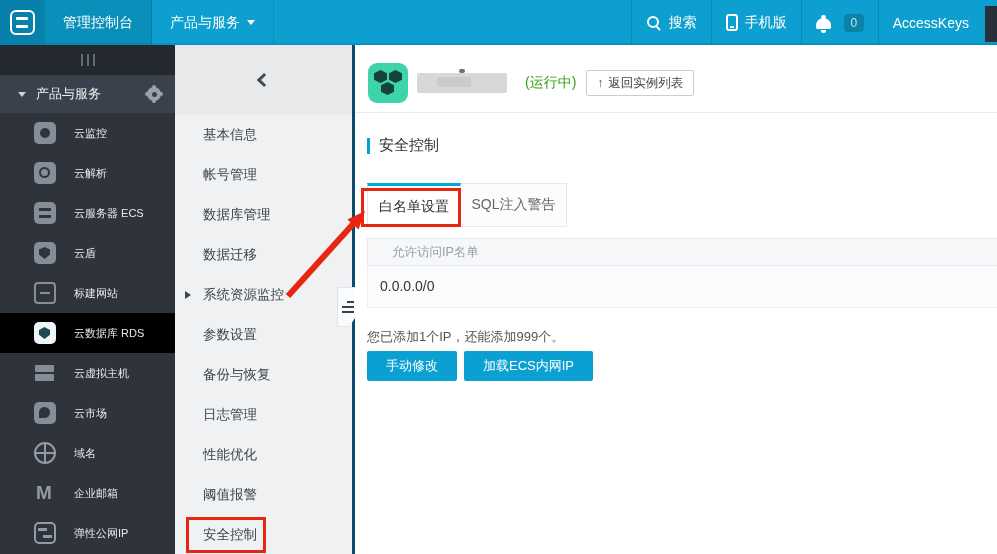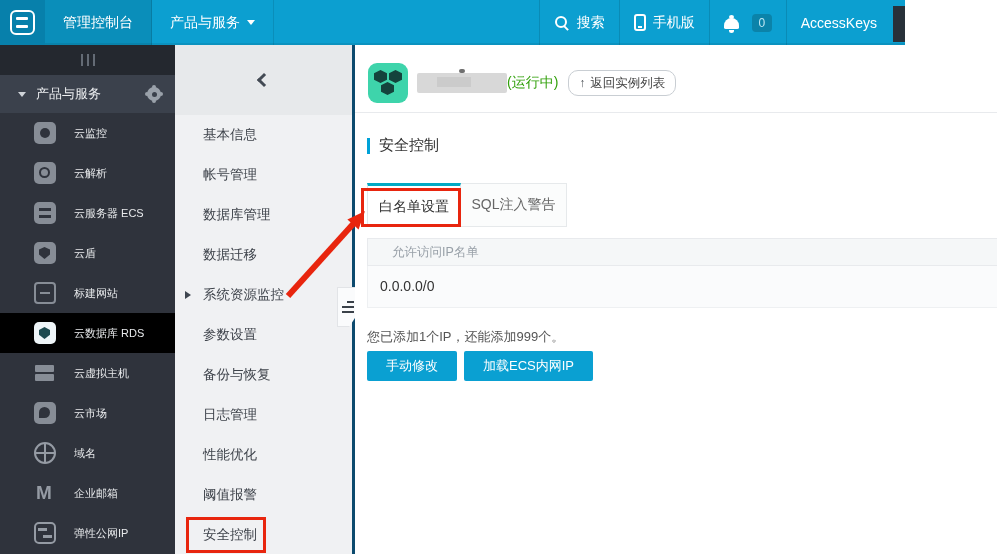--- a/index.html
+++ b/index.html
@@ -1,21 +1,21 @@
 <!DOCTYPE html>
 <html><head>
 <meta charset="utf-8">
 <style>
   * { margin:0; padding:0; box-sizing:border-box; }
   html,body { width:997px; height:554px; }
   body { font-family:"Liberation Sans","DejaVu Sans",sans-serif; background:#fff; overflow:hidden; }
   #app { position:relative; width:997px; height:554px; background:#fff; overflow:hidden; }
 
   
-  .topbar { position:absolute; left:0; top:0; width:905px; height:45px; background:#0c9fd0;
+  .topbar { position:absolute; left:0; top:0; width:997px; height:45px; background:#0c9fd0;
             display:flex; align-items:stretch; color:#fff; box-shadow:inset 0 -2px 0 rgba(0,0,0,0.08); }
   .logo-block { width:45px; background:#0780ab; display:flex; align-items:center; justify-content:center; flex:none; }
   .logo-icn { width:25px; height:25px; border:2px solid #fff; border-radius:6px; position:relative; }
   .logo-icn::before, .logo-icn::after { content:""; position:absolute; background:#fff; height:3px; width:12px; border-radius:1px; }
   .logo-icn::before { left:4px; top:5px; }
   .logo-icn::after { left:4px; bottom:5px; }
   .tb-item { display:flex; align-items:center; padding:0 18px; font-size:14px; cursor:pointer; }
   .tb-console { background:rgba(0,0,0,0.10); border-right:1px solid rgba(0,0,0,0.12); }
   .tb-products { border-right:1px solid rgba(0,0,0,0.10); }
   .caret-down { width:0; height:0; border:4px solid transparent; border-top:5px solid #fff; margin-left:7px; margin-top:4px; }
@@ -85,22 +85,22 @@
   
   .main { position:absolute; left:355px; top:45px; width:642px; height:509px; background:#fff; }
   .inst-row { position:absolute; left:13px; top:17px; height:42px; display:flex; align-items:center; }
   .avatar { width:40px; height:40px; border-radius:9px; background:#3ed4ab; position:relative; flex:none; }
   .avatar .hex { position:absolute; width:13px; height:13px; background:#14433c;
                  clip-path:polygon(50% 0,100% 25%,100% 75%,50% 100%,0 75%,0 25%); }
   .hex1 { left:6px; top:7px; } .hex2 { left:21px; top:7px; } .hex3 { left:13px; top:19px; }
   .redact { width:90px; height:20px; background:#d8d8d8; border-radius:2px; margin-left:9px; position:relative; filter:blur(0.5px); }
   .redact::before { content:""; position:absolute; width:6px; height:4px; background:#707070; top:-4px; left:42px; border-radius:2px; }
   .redact::after { content:""; position:absolute; width:34px; height:10px; background:#cbcbcb; left:20px; top:4px; }
-  .inst-status { color:#31a00a; font-size:14px; margin-left:0; }
-  .back-btn { margin-left:10px; height:26px; border:1px solid #c9ced3; border-radius:10px; background:#fff;
+  .inst-status { color:#31a00a; font-size:14px; margin-left:18px; }
+  .back-btn { margin-left:10px; height:26px; border:1px solid #c9ced3; border-radius:2px; background:#fff;
               display:flex; align-items:center; padding:0 10px; gap:5px; font-size:12.5px; color:#444; cursor:pointer; }
   .i-return::after { content:"↑"; font-weight:bold; color:#4a4f54; font-size:12px; }
   .hdr-divider { position:absolute; left:0; top:67px; width:642px; border-top:1px solid #e8eaed; }
   .sec-title { position:absolute; left:12px; top:91px; display:flex; align-items:center; gap:9px; }
   .sec-title .bar { width:3px; height:16px; background:#00a2d8; }
   .sec-title .txt { font-size:15px; color:#333; }
 
   .tabs { position:absolute; left:12px; top:138px; display:flex; align-items:flex-end; }
   .tab { height:44px; display:flex; align-items:center; justify-content:center; font-size:14px; cursor:pointer; }
   .tab.active { width:94px; background:#fff; border-top:3px solid #00a9c4; border-left:1px solid #e3e6e9; border-right:1px solid #e3e6e9; color:#333; }

